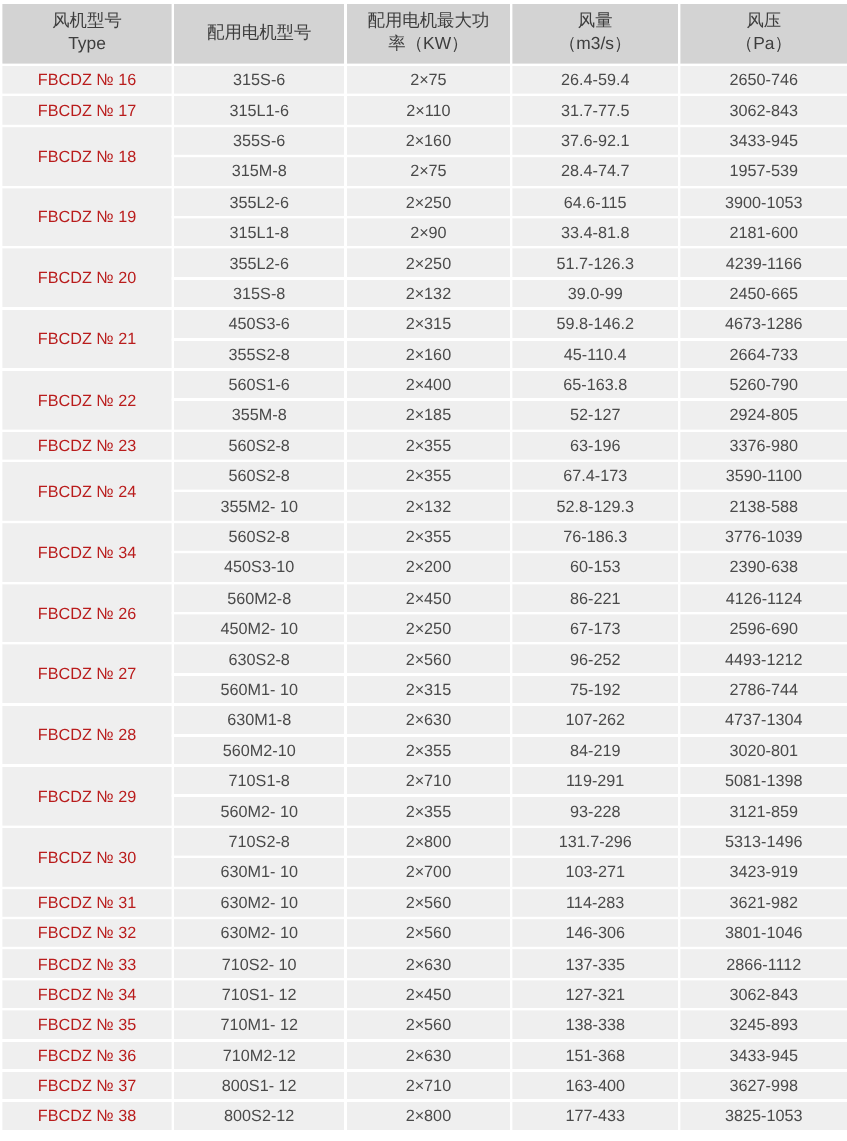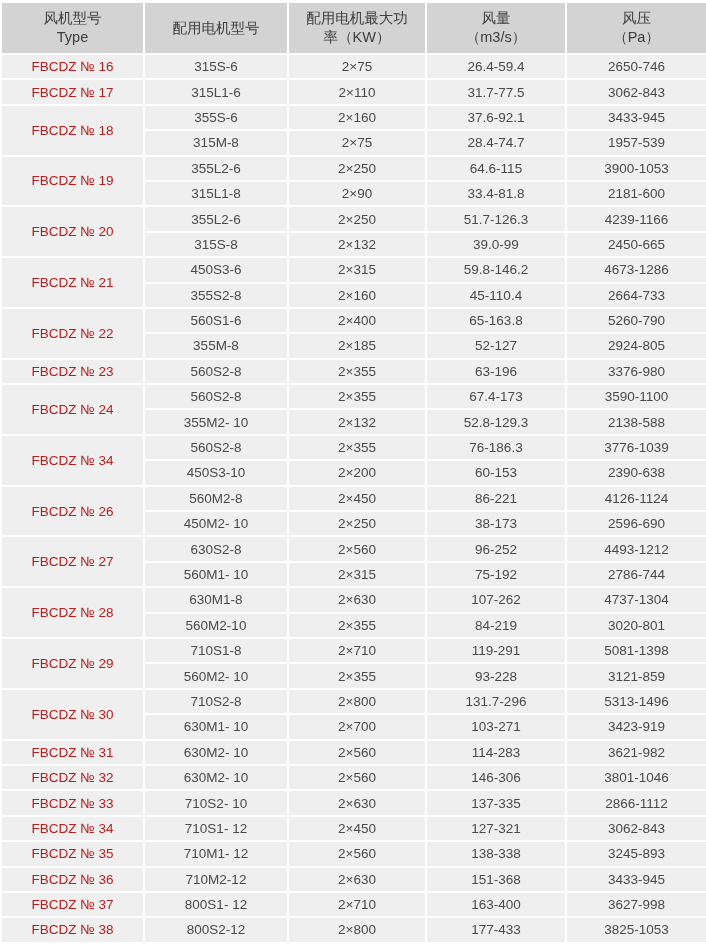--- a/index.html
+++ b/index.html
@@ -200,21 +200,21 @@
         <tr>
           <td rowspan="2" class="type">FBCDZ № 26</td>
           <td>560M2-8</td>
           <td>2×450</td>
           <td>86-221</td>
           <td>4126-1124</td>
         </tr>
         <tr>
           <td>450M2- 10</td>
           <td>2×250</td>
-          <td>38-173</td>
+          <td>67-173</td>
           <td>2596-690</td>
         </tr>
         <tr>
           <td rowspan="2" class="type">FBCDZ № 27</td>
           <td>630S2-8</td>
           <td>2×560</td>
           <td>96-252</td>
           <td>4493-1212</td>
         </tr>
         <tr>

